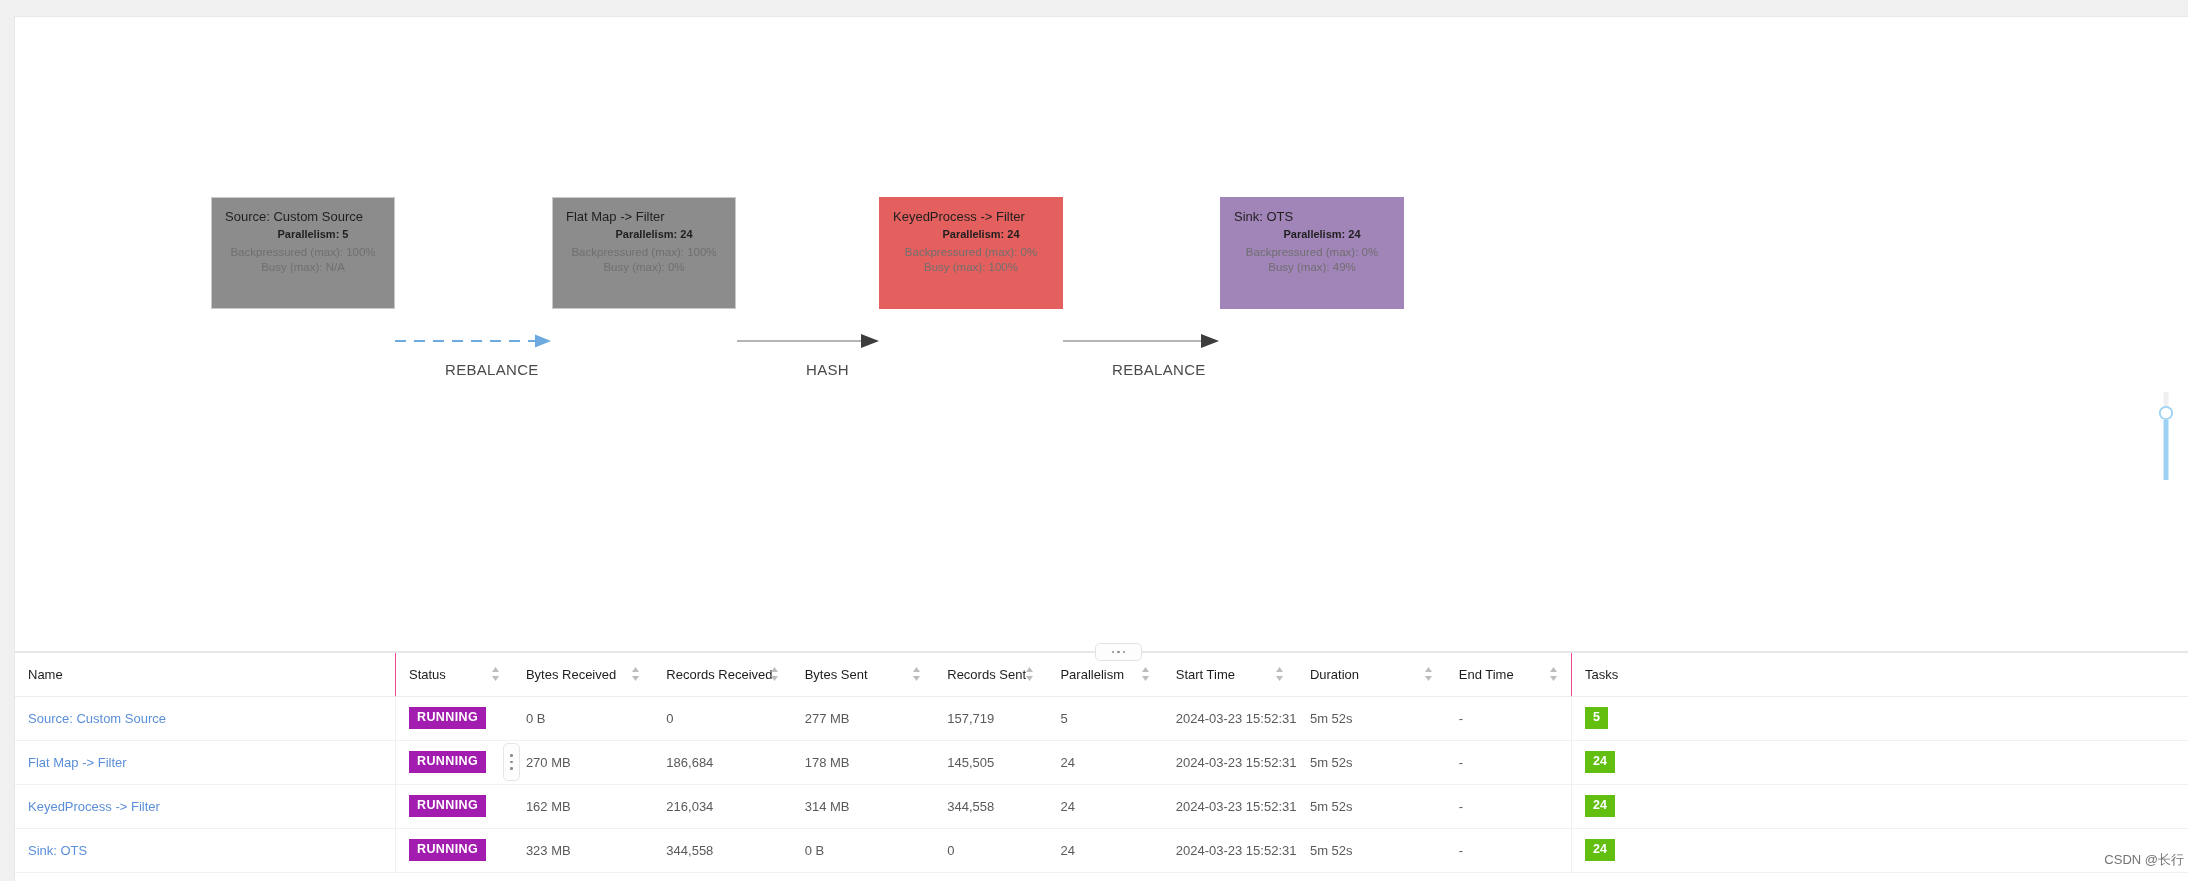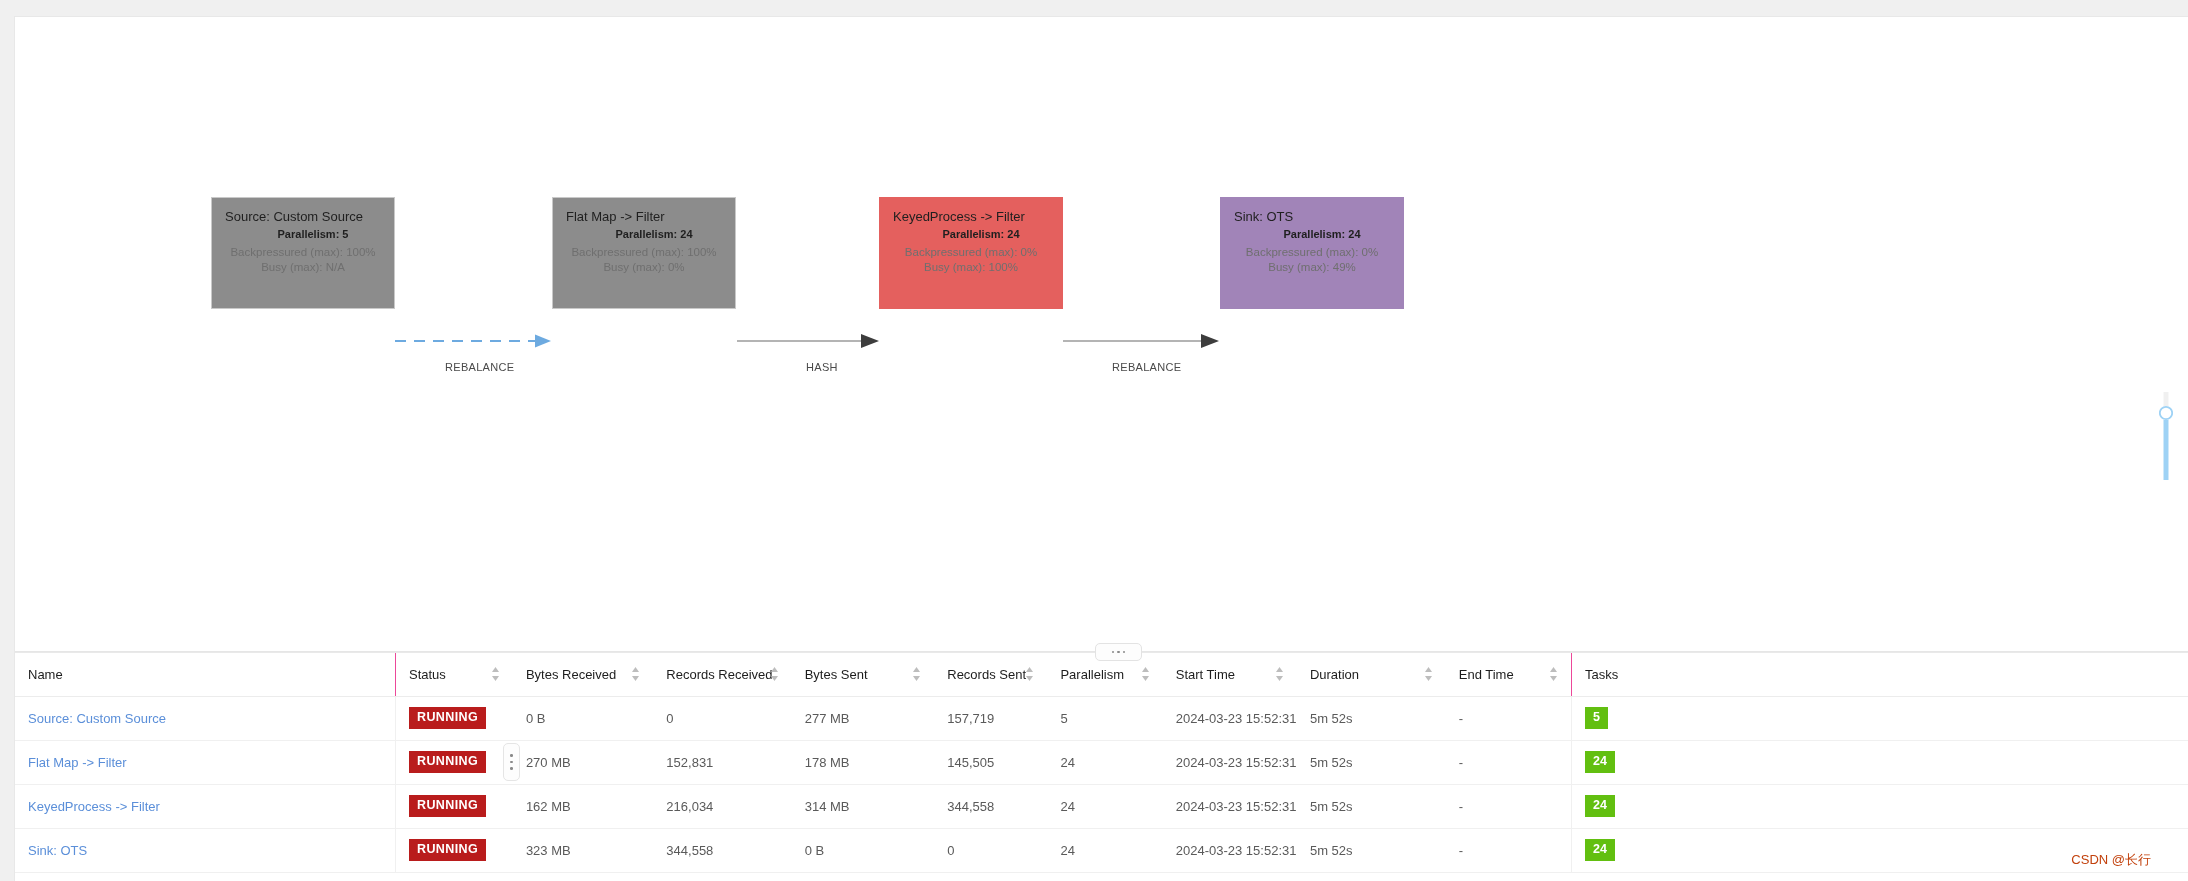--- a/index.html
+++ b/index.html
@@ -63,21 +63,21 @@
   .node .nmetric {
     font-size: 11.5px;
     color: #6f6f6f;
     display: block;
     line-height: 15px;
   }
   .node .nmetrics { margin-top: 2px; }
 
   .edge-label {
     position: absolute;
-    font-size: 11px;
+    font-size: 15px;
     color: #4a4a4a;
     letter-spacing: .3px;
     white-space: nowrap;
   }
   .edge { position: absolute; }
 
   
   #zoom-slider {
     position: absolute;
     right: 16px;
@@ -156,21 +156,21 @@
     border-bottom: 1px solid #f0f0f0;
     vertical-align: middle;
     white-space: nowrap;
     overflow: hidden;
   }
   tbody td.colsep { border-left: 1px solid #f0f0f0; }
   tbody tr:last-child td { border-bottom: 1px solid #f0f0f0; }
   .rowlink { color: #5b8fd9; cursor: pointer; }
   .badge-running {
     display: inline-block;
-    background: #b91c1c;
+    background: #a21caf;
     color: #ffffff;
     font-size: 12.5px;
     font-weight: bold;
     letter-spacing: .4px;
     padding: 4px 8px 5px;
     line-height: 13px;
   }
   .badge-tasks {
     display: inline-block;
     background: #62bf10;
@@ -198,24 +198,24 @@
     align-items: center;
     justify-content: center;
     gap: 4px;
     z-index: 8;
     cursor: col-resize;
   }
   #col-handle i { width: 2.5px; height: 2.5px; border-radius: 50%; background: #8a8a8a; display:block; }
 
   #watermark {
     position: absolute;
-    right: 37px;
+    right: 4px;
     bottom: 12px;
     font-size: 13px;
-    color: #c2410c;
+    color: #737373;
     z-index: 9;
     white-space: nowrap;
   }
 </style>
 </head>
 <body>
 
 <div id="app">
 
   <div id="graph">
@@ -398,21 +398,21 @@
           </td>
         </tr>
         <tr>
           <td>
             <span class="rowlink">Flat Map -&gt; Filter</span>
           </td>
           <td class="colsep">
             <span class="badge-running">RUNNING</span>
           </td>
           <td>270 MB</td>
-          <td>152,831</td>
+          <td>186,684</td>
           <td>178 MB</td>
           <td>145,505</td>
           <td>24</td>
           <td>2024-03-23 15:52:31</td>
           <td>5m 52s</td>
           <td>-</td>
           <td class="colsep">
             <span class="badge-tasks">24</span>
           </td>
         </tr>

